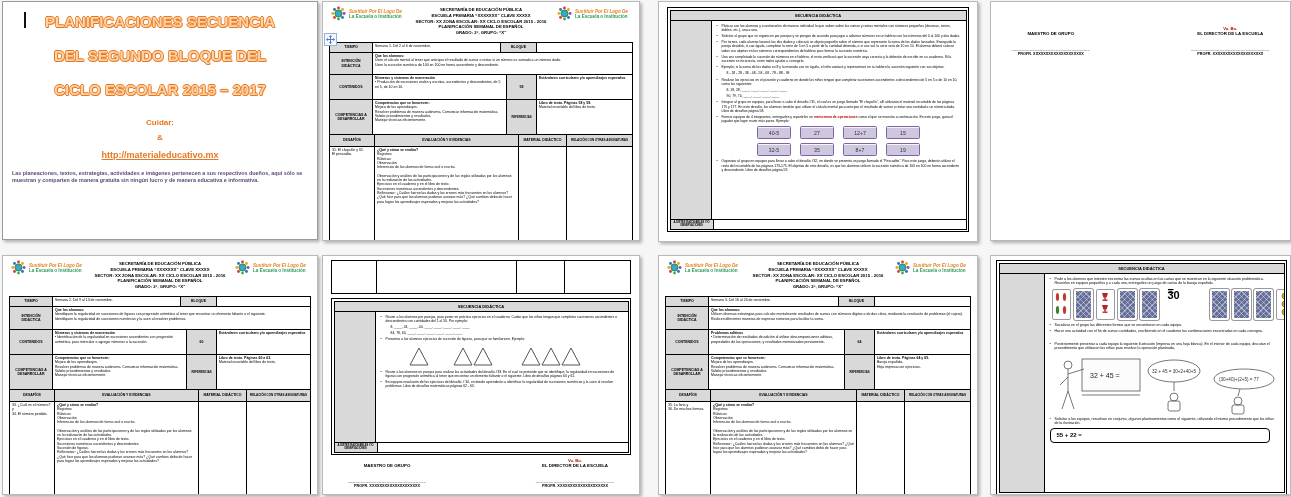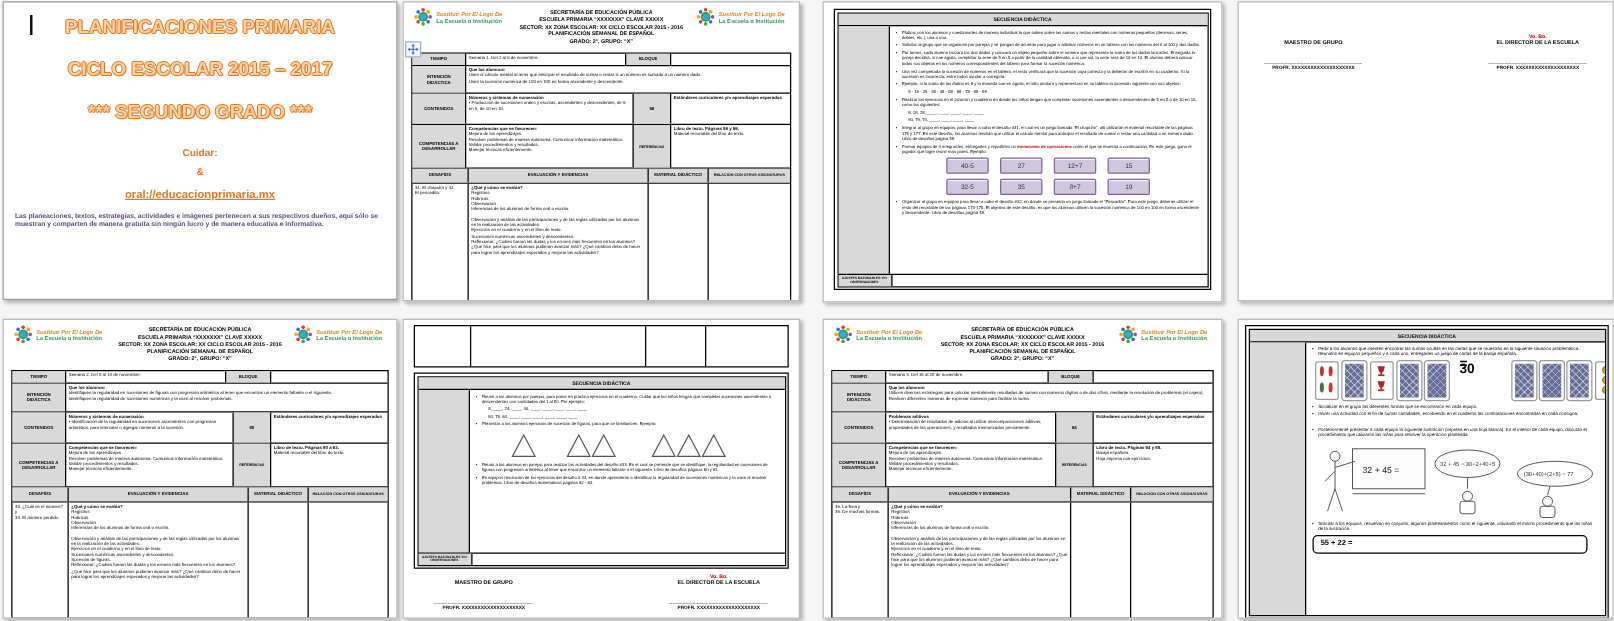--- a/index.html
+++ b/index.html
@@ -81,26 +81,26 @@
      align-items:center;padding-left:6px;font-size:6px;font-weight:bold;margin-top:2px;}
   .p6toprow{position:absolute;left:8px;right:8px;top:4px;height:32px;border:1.6px solid #000;display:flex;}
   .p6c{border-left:1px solid #000;box-sizing:border-box;height:100%;}
   .p6c.nb{border-left:none;}
 </style>
 </head>
 <body>
 
 <div class="page" style="left:2px;top:1px;width:316px;height:239px;border-color:#9a9a9a;">
   <div class="cursor"></div>
-  <div class="cover-title">PLANIFICACIONES PRIMARIA</div>
+  <div class="cover-title">PLANIFICACIONES SECUENCIA</div>
+  <div class="cover-title">DEL SEGUNDO BLOQUE DEL</div>
   <div class="cover-title">CICLO ESCOLAR 2015 – 2017</div>
-  <div class="cover-title">*** SEGUNDO GRADO ***</div>
   <div class="visita">Cuidar:</div>
   <div class="camp">&amp;</div>
-  <a class="clink">oral://educacionprimaria.mx</a>
+  <a class="clink">http://materialeducativo.mx</a>
   <div class="disclaimer">Las planeaciones, textos, estrategias, actividades e imágenes pertenecen a sus respectivos dueños, aquí sólo se muestran y comparten de manera gratuita sin ningún lucro y de manera educativa e informativa.</div>
 </div>
 
 <div class="page" style="left:322px;top:1px;width:318px;height:240px;">
   <div class="phead">
     <div class="logo">
       <svg viewBox="0 0 20 20">
           <circle cx="10" cy="10" r="4.6" fill="#2e9b57"></circle>
           <circle cx="10" cy="10" r="3" fill="#3aa7d9"></circle>
           <circle cx="10" cy="3.4" r="1.7" fill="#e03a3a"></circle>

